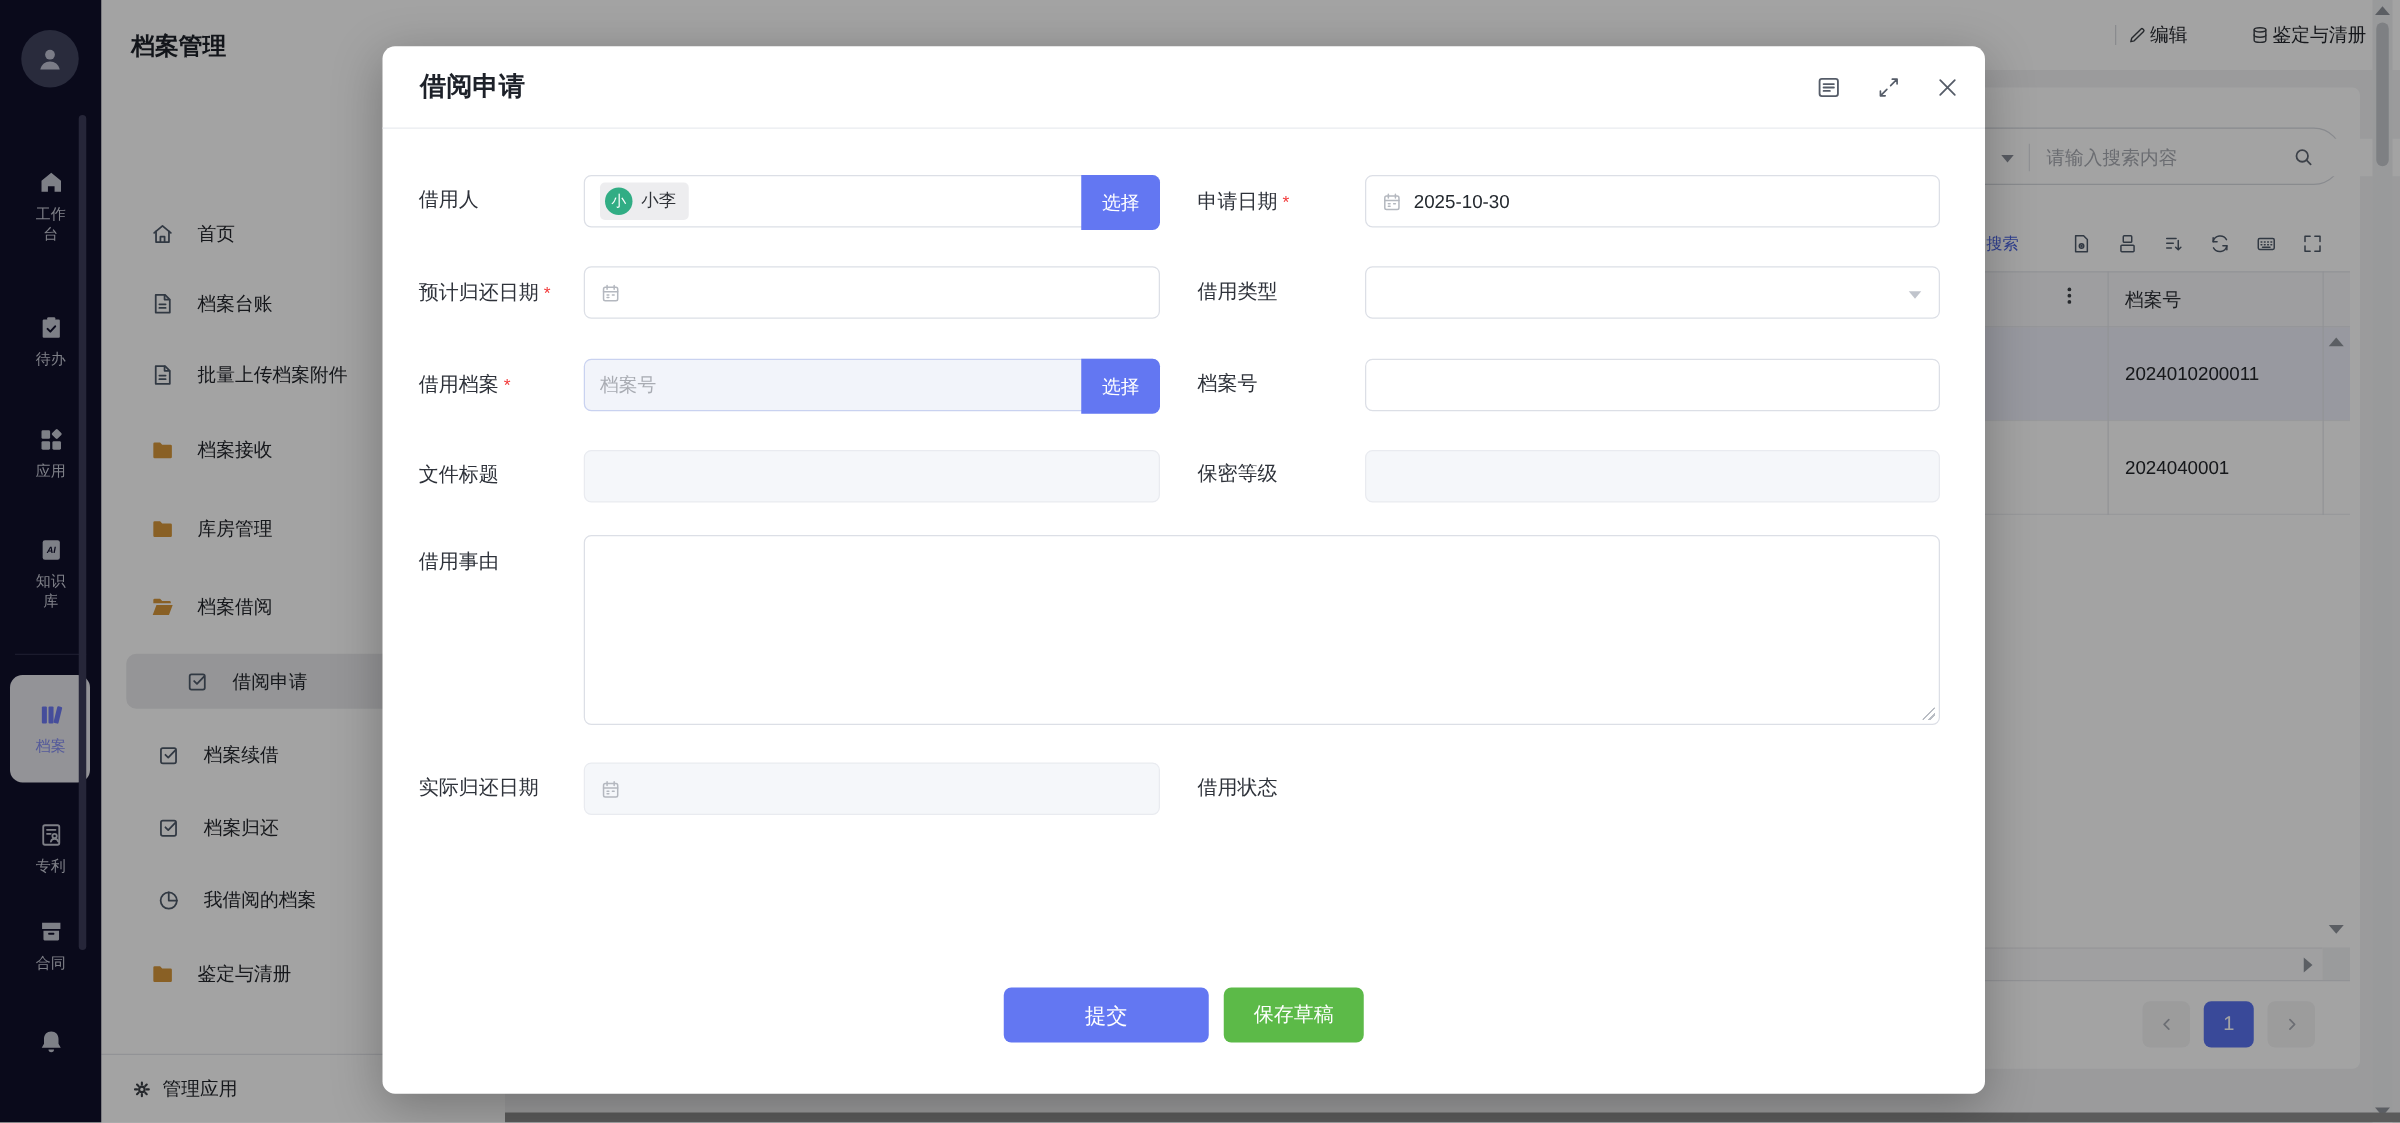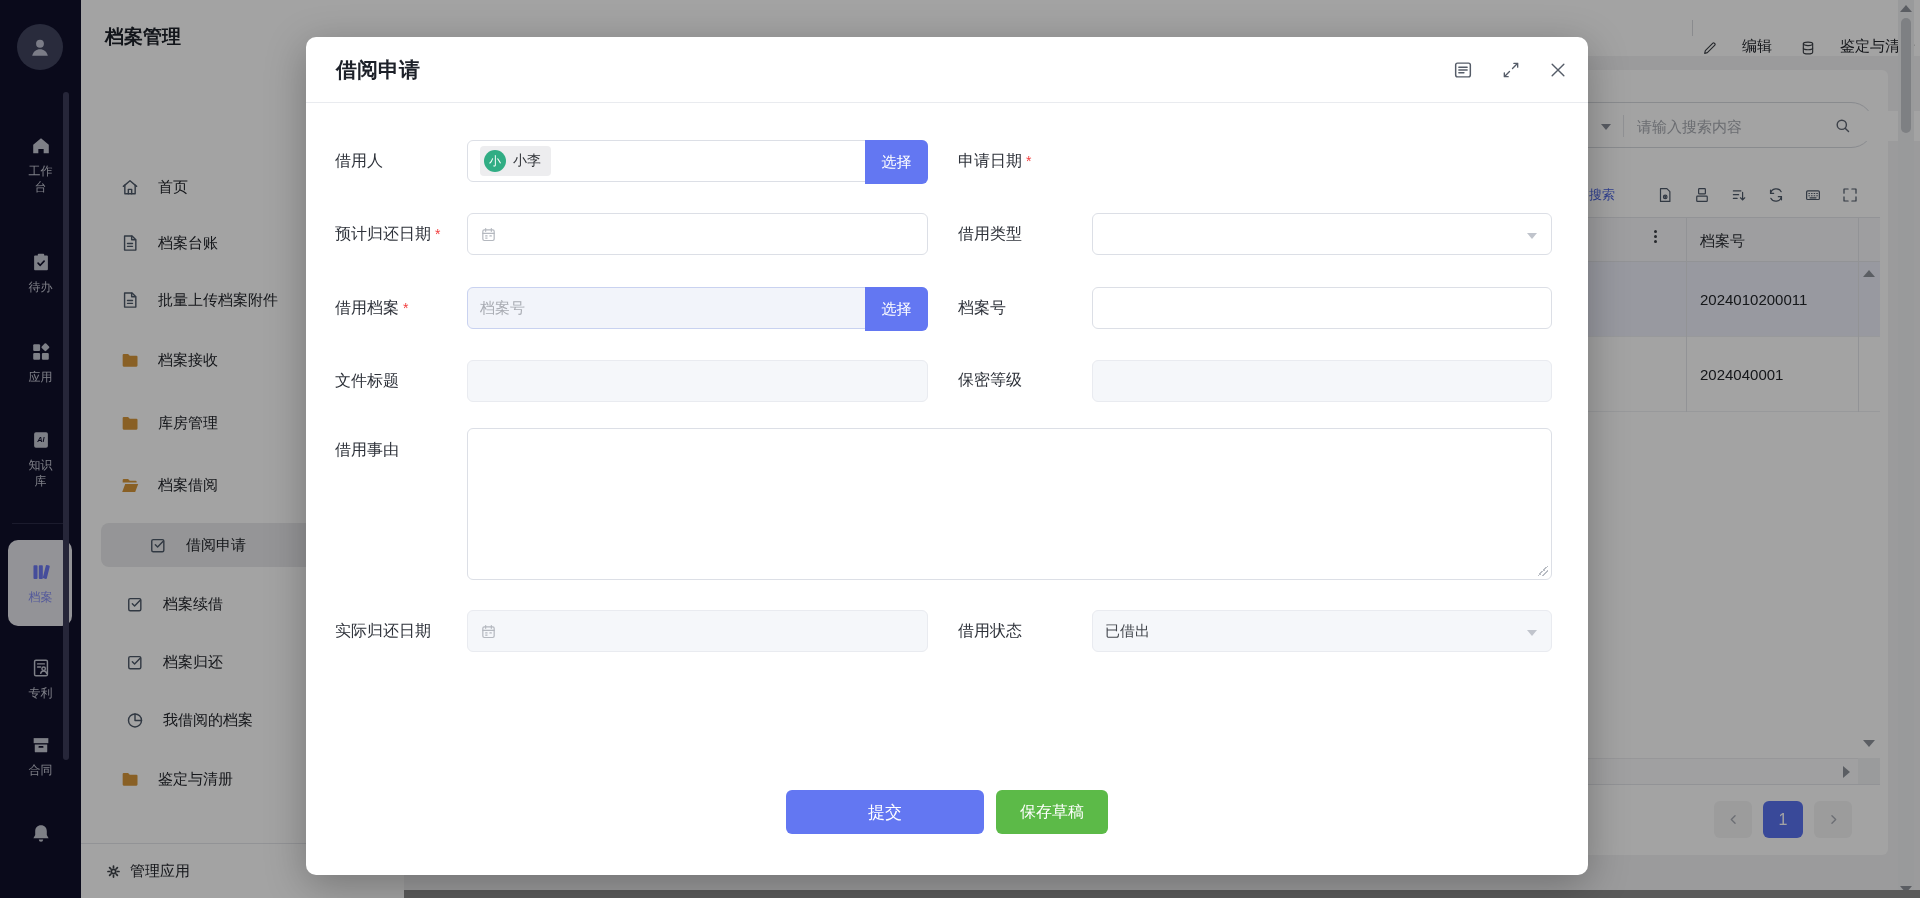--- a/index.html
+++ b/index.html
@@ -35,21 +35,21 @@
   .ni.lv2{padding-left:44px}
   .ni.sel{left:20px;width:283px;background:#e9eaec;border-radius:8px;padding-left:47px}
   .nav-manage{position:absolute;left:0;bottom:0;width:323px;height:55px;border-top:1px solid #e5e6eb;display:flex;align-items:center;gap:8px;padding-left:24px;font-size:15px;color:#23262c;background:#fff}
   .nav-manage svg{color:#3c4047}
 
   
   .main{position:absolute;left:404px;top:0;width:1516px;height:898px;background:#f2f3f5}
   .m-header{position:absolute;left:0;top:0;width:100%;height:56px;background:#fff}
   .m-header .scope{position:absolute;left:1121px;top:0;line-height:56px;font-size:18px;font-weight:700;color:#1d2129}
   .m-header .hdiv{position:absolute;left:1288px;top:20px;height:16px;border-left:1px solid #d8dadf}
-  .hgroup{position:absolute;top:0;height:56px;display:flex;align-items:flex-end;gap:24px;font-size:15px;color:#23262c;cursor:pointer}
+  .hgroup{position:absolute;top:0;height:56px;display:flex;align-items:center;gap:2px;font-size:15px;color:#23262c;cursor:pointer}
   .hgroup svg{color:#3c4047}
   .m-card{position:absolute;left:16px;top:70px;width:1468px;height:785px;background:#fff;border-radius:6px}
   .pill{position:absolute;left:200px;top:32px;width:1254px;height:46px;border:1px solid #d6d9df;border-radius:23px;background:#fff}
   .pill .sel-caret{position:absolute;left:980px;top:21px;width:0;height:0;border-left:5px solid transparent;border-right:5px solid transparent;border-top:6px solid #8a8f99}
   .pill .vdiv{position:absolute;left:1002px;top:12px;height:22px;border-left:1px solid #e3e5e9}
   .pill input{position:absolute;left:1016px;top:8px;width:300px;height:30px;border:none;outline:none;font-size:15px;font-family:inherit;color:#333}
   .pill input::placeholder{color:#a8abb2}
   .pill .mag{position:absolute;right:22px;top:14px;color:#5f6672}
   .tb-search{position:absolute;left:1169px;top:116px;font-size:13px;color:#4b64e0;cursor:pointer}
   .tb-icons{position:absolute;left:1236px;top:116px;display:flex;gap:19px;color:#4e5969}
@@ -91,21 +91,21 @@
   .inp .cal{color:#b4b8bf;margin-right:9px;display:flex}
   .selbtn{position:absolute;right:-1px;top:-1px;height:44px;width:63px;border:none;border-radius:0 6px 6px 0;background:var(--accent);color:#fff;font-size:15px;font-family:inherit;cursor:pointer}
   .caret{position:absolute;right:14px;top:19px;width:0;height:0;border-left:5px solid transparent;border-right:5px solid transparent;border-top:6px solid #c0c4cc}
   .tag{display:flex;align-items:center;height:30px;background:#ededef;border-radius:4px;padding:0 10px 0 4px;gap:7px;font-size:14px;color:#303338}
   .tag .av{width:22px;height:22px;border-radius:50%;background:var(--avatar-green);color:#fff;font-size:12px;display:flex;align-items:center;justify-content:center}
   .ta{position:absolute;left:161px;top:391px;width:1085px;height:152px;border:1px solid #dcdfe6;border-radius:6px}
   .ta::after{content:"";position:absolute;right:3px;bottom:3px;width:10px;height:10px;
     background:linear-gradient(135deg,transparent 0 45%,#b9bdc4 45% 55%,transparent 55% 70%,#b9bdc4 70% 80%,transparent 80%)}
   .mo-foot{position:absolute;left:0;top:753px;width:100%;display:flex;justify-content:center;gap:12px}
   .btn{height:44px;border:none;border-radius:6px;color:#fff;font-family:inherit;cursor:pointer}
-  .btn.submit{width:198px;background:var(--accent);font-size:17px}
+  .btn.submit{width:164px;background:var(--accent);font-size:17px}
   .btn.draft{width:112px;background:var(--success);font-size:16px}
 </style>
 </head>
 <body>
 
 <div class="stage">
 
   <aside class="psb">
     <div class="avatar">
       <svg width="26" height="26" viewBox="0 0 24 24">
@@ -415,20 +415,29 @@
 
     <span class="f-l" style="left:29px;top:103px"><span>借用人</span></span>
     <div class="inp" style="left:161px;top:103px;width:461px;padding-right:70px">
       <span class="tag">
         <span class="av">小</span>
         <span>小李</span>
       </span>
       <button class="selbtn">选择</button>
     </div>
     <span class="f-l" style="left:652px;top:103px"><span>申请日期</span><span class="req">*</span></span>
+    <div class="inp" style="left:786px;top:103px;width:460px">
+      <span class="cal">
+          <svg width="17" height="17" viewBox="0 0 24 24" fill="none" stroke="currentColor" stroke-width="1.7" stroke-linecap="round">
+            <rect x="4" y="5.5" width="16" height="15" rx="2"></rect>
+            <path d="M8 3.5v4M16 3.5v4M4 10.5h16M8 14h2M14 14h2M8 17h2"></path>
+          </svg>
+        </span>
+      <span>2025-10-30</span>
+    </div>
 
     <span class="f-l" style="left:29px;top:176px"><span>预计归还日期</span><span class="req">*</span></span>
     <div class="inp" style="left:161px;top:176px;width:461px">
       <span class="cal">
           <svg width="17" height="17" viewBox="0 0 24 24" fill="none" stroke="currentColor" stroke-width="1.7" stroke-linecap="round">
             <rect x="4" y="5.5" width="16" height="15" rx="2"></rect>
             <path d="M8 3.5v4M16 3.5v4M4 10.5h16M8 14h2M14 14h2M8 17h2"></path>
           </svg>
         </span>
     </div>
@@ -456,23 +465,19 @@
     <span class="f-l" style="left:29px;top:573px"><span>实际归还日期</span></span>
     <div class="inp dis" style="left:161px;top:573px;width:461px">
       <span class="cal">
           <svg width="17" height="17" viewBox="0 0 24 24" fill="none" stroke="currentColor" stroke-width="1.7" stroke-linecap="round">
             <rect x="4" y="5.5" width="16" height="15" rx="2"></rect>
             <path d="M8 3.5v4M16 3.5v4M4 10.5h16M8 14h2M14 14h2M8 17h2"></path>
           </svg>
         </span>
     </div>
     <span class="f-l" style="left:652px;top:573px"><span>借用状态</span></span>
-    <div class="inp dis" style="left:786px;top:573px;width:460px">
-      <span>已借出</span>
-      <span class="caret"></span>
-    </div>
 
     <div class="mo-foot">
       <button class="btn submit">提交</button>
       <button class="btn draft">保存草稿</button>
     </div>
   </div>
 </div>
 
 </body></html>

